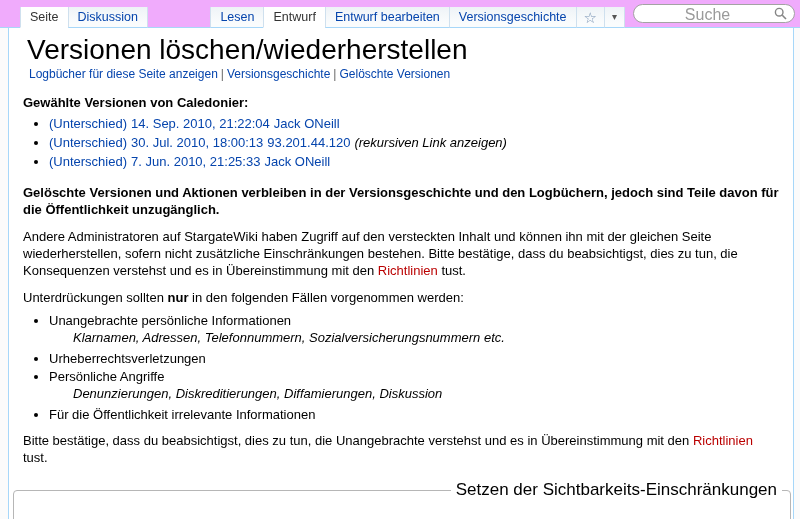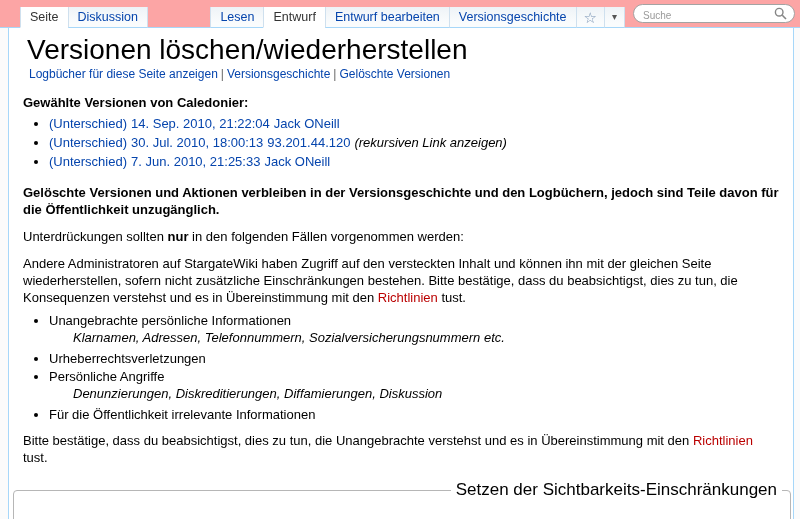--- a/index.html
+++ b/index.html
@@ -1,33 +1,33 @@
 <!DOCTYPE html>
 <html><head>
 <meta charset="utf-8">
 <style>
   * { margin:0; padding:0; box-sizing:border-box; }
   html,body { width:800px; height:519px; background:#fbfbfb; font-family:"Liberation Sans","DejaVu Sans",sans-serif; font-size:13px; color:#000; overflow:hidden; }
   .link { color:#0645ad; cursor:pointer; }
   .redlink { color:#ba0000; cursor:pointer; }
 
   
-  .tabbar { display:flex; align-items:flex-end; height:28px; border-bottom:1px solid #a7d7f9; background:#fca5a5; padding-left:20px; }
+  .tabbar { display:flex; align-items:flex-end; height:28px; border-bottom:1px solid #a7d7f9; background:#f0abfc; padding-left:20px; }
   .tab { height:21px; display:flex; align-items:center; padding:0 9px; font-size:12.5px; white-space:nowrap;
          background:linear-gradient(to bottom,#eef3f7 0%,#fafcfd 80%);
          border-left:1px solid #cfe0ee; margin-bottom:-1px; border-bottom:1px solid #a7d7f9; cursor:pointer; }
   .tab.rightmost { border-right:1px solid #cfe0ee; }
   .tab.active { background:#fff; border-bottom:1px solid #fff; color:#333; cursor:default; }
   .tab .link { font-size:12.5px; }
   .tab-spacer { flex:1; }
   .icon-tab { padding:0 7px; }
   .star-glyph { color:#7b95b5; font-size:15px; line-height:15px; }
   .caret-glyph { color:#555; font-size:10px; line-height:10px; }
   .searchbox { position:relative; margin:0 5px 4px 8px; }
-  .searchbox input { width:162px; height:19px; border:1px solid #a3a3a3; border-radius:11px; padding:4px 22px 0 9px; font-size:10px; font-family:inherit; color:#333; background:#fff; outline:none; }
+  .searchbox input { width:162px; height:19px; border:1px solid #a3a3a3; border-radius:11px; padding:4px 22px 0 9px; font-size:16px; font-family:inherit; color:#333; background:#fff; outline:none;text-align:center; }
   .searchbox input::placeholder { color:#9a9a9a; }
   .searchbox svg { position:absolute; right:8px; top:3px; }
 
   
   .content { background:#fff; margin:0 6px 0 8px; border-left:1px solid #a7d7f9; border-right:1px solid #a7d7f9; min-height:491px; padding:4px 14px 8px 14px; }
 
   h1.page-title { font-size:28px; font-weight:normal; line-height:30px; margin:3px 0 2px 4px; letter-spacing:0; }
   .subtitle { font-size:12px; margin-left:6px; color:#555; }
   .subtitle .sep { color:#666; margin:0 3px; }
 
@@ -114,23 +114,23 @@
     <li>
       <span class="link vpart">(Unterschied)</span><span class="link vpart">30. Jul. 2010, 18:00:13</span><span class="link vpart">93.201.44.120</span><span class="comment">(rekursiven Link anzeigen)</span>
     </li>
     <li>
       <span class="link vpart">(Unterschied)</span><span class="link vpart">7. Jun. 2010, 21:25:33</span><span class="link">Jack ONeill</span>
     </li>
   </ul>
 
   <p class="warn">Gelöschte Versionen und Aktionen verbleiben in der Versionsgeschichte und den Logbüchern, jedoch sind Teile davon für die Öffentlichkeit unzugänglich.</p>
 
+  <p class="body-p"><span>Andere Administratoren auf StargateWiki haben Zugriff auf den versteckten Inhalt und können ihn mit der gleichen Seite wiederherstellen, sofern nicht zusätzliche Einschränkungen bestehen. Bitte bestätige, dass du beabsichtigst, dies zu tun, die Konsequenzen verstehst und es in Übereinstimmung mit den </span><span class="redlink">Richtlinien</span><span> tust.</span></p>
+
   <p class="body-p"><span>Unterdrückungen sollten </span><b>nur</b><span> in den folgenden Fällen vorgenommen werden:</span></p>
-
-  <p class="body-p"><span>Andere Administratoren auf StargateWiki haben Zugriff auf den versteckten Inhalt und können ihn mit der gleichen Seite wiederherstellen, sofern nicht zusätzliche Einschränkungen bestehen. Bitte bestätige, dass du beabsichtigst, dies zu tun, die Konsequenzen verstehst und es in Übereinstimmung mit den </span><span class="redlink">Richtlinien</span><span> tust.</span></p>
 
   <ul class="cases">
     <li>
       <span>Unangebrachte persönliche Informationen</span>
       <div class="case-detail">Klarnamen, Adressen, Telefonnummern, Sozialversicherungsnummern etc.</div>
     </li>
     <li>
       <span>Urheberrechtsverletzungen</span>
     </li>
     <li>

